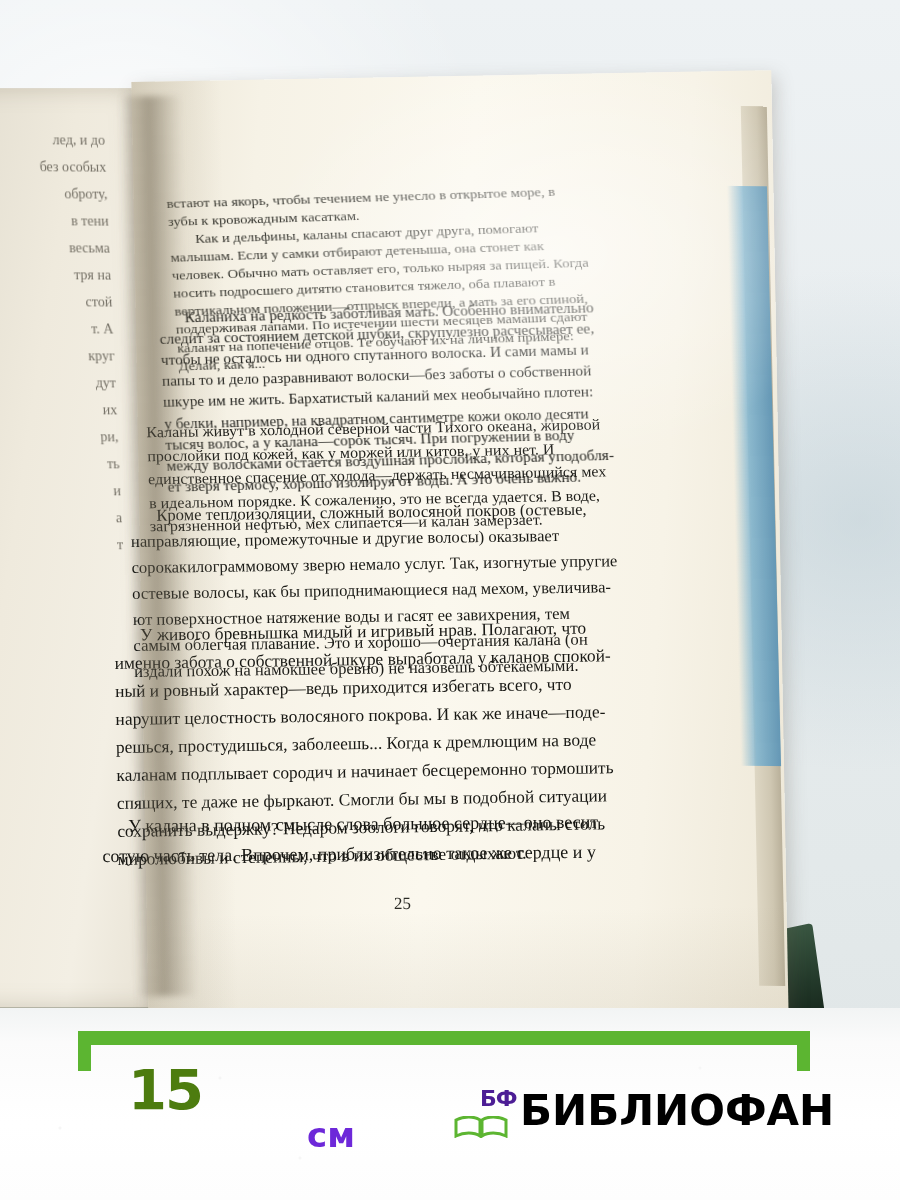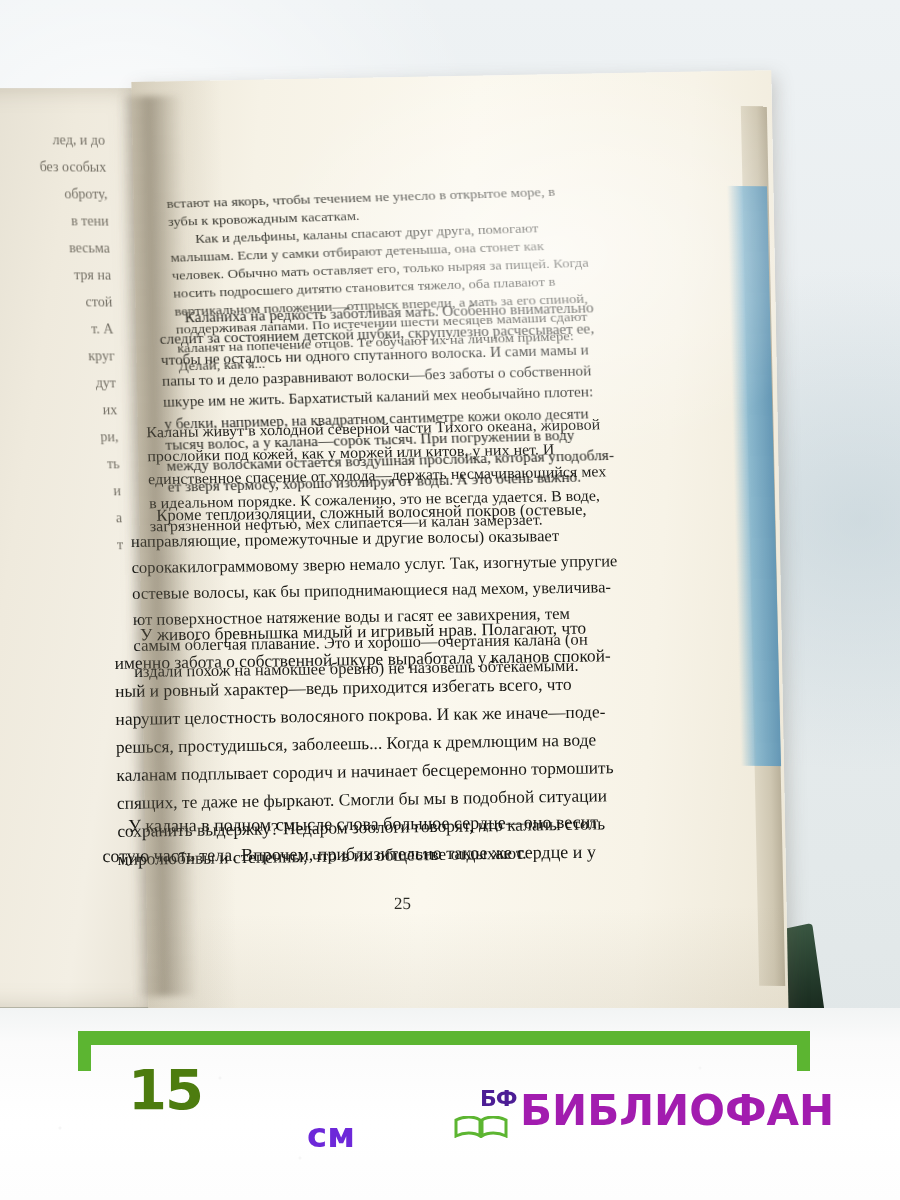--- a/index.html
+++ b/index.html
@@ -109,21 +109,21 @@
   .brand-book {
     position: absolute;
     left: 2px; top: 30px;
     width: 54px; height: 22px;
   }
   .brand-name {
     font-family: "DejaVu Sans", sans-serif;
     font-weight: bold;
     font-size: 42px;
     letter-spacing: 0px;
-    color: #a21caf;
+    color: #000000;
     line-height: 1;
     padding-bottom: 4px;
   }
   
   .book {
     position: absolute;
     left: -10px; top: 36px;
     width: 840px; height: 990px;
   }
   .cover-edge {

